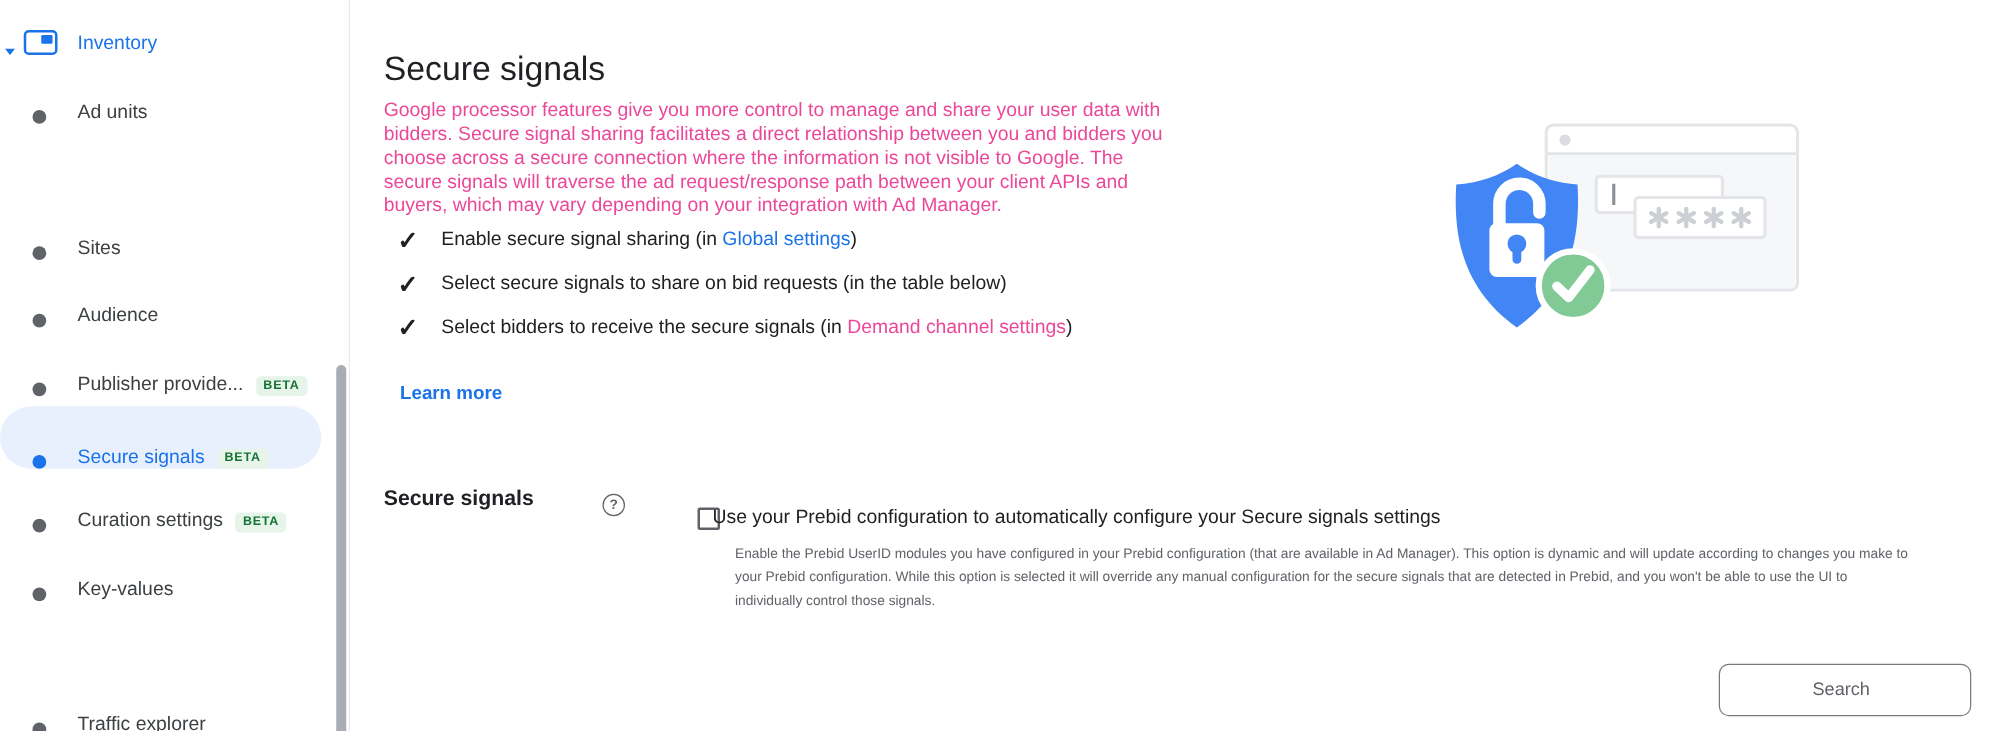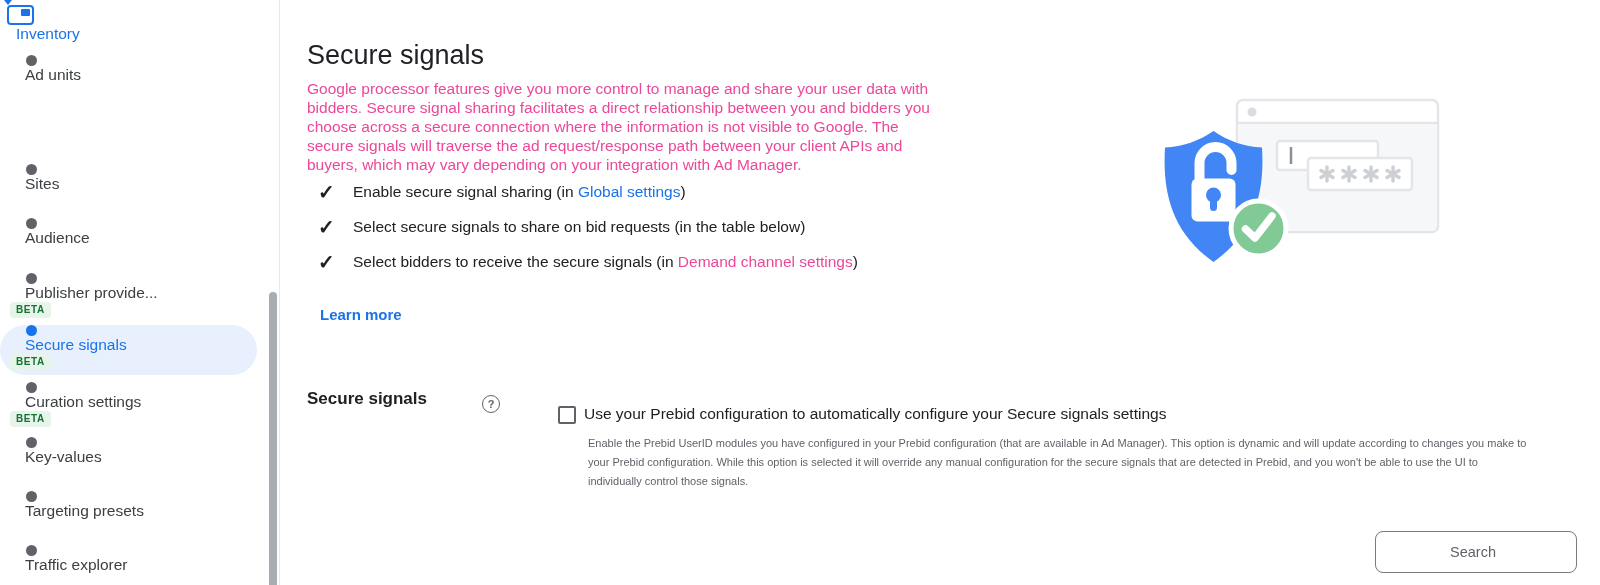--- a/index.html
+++ b/index.html
@@ -2,21 +2,21 @@
 <html><head>
 <meta charset="utf-8">
 <style>
   html,body{margin:0;padding:0;background:#fff;}
   .app{position:relative;width:1600px;height:585px;background:#fff;overflow:hidden;
        font-family:"Liberation Sans",sans-serif;color:#202124;}
 
   
   .sidebar{position:absolute;left:0;top:0;width:279px;height:585px;background:#fff;
            border-right:1px solid #e7e9ec;}
-  .srow{position:absolute;left:0;width:279px;height:44px;display:flex;align-items:flex-start;cursor:pointer;flex-direction:column;}
+  .srow{position:absolute;left:0;width:279px;height:44px;display:flex;align-items:flex-end;cursor:pointer;}
   .srow .dot{width:11px;height:11px;border-radius:50%;background:#5f6368;margin-left:26px;flex:none;}
   .srow .slabel{margin-left:25px;font-size:15.5px;color:#3c4043;white-space:nowrap;}
   .srow.selected{width:257px;height:50px;border-radius:25px;background:#e8f0fe;}
   .srow.selected .dot{background:#1a73e8;}
   .srow.selected .slabel{color:#1a73e8;}
   .beta{margin-left:10px;background:#e6f4ea;color:#137333;font-size:10px;font-weight:700;
         letter-spacing:.6px;padding:3px 6px;border-radius:4px;line-height:1;flex:none;}
   .inv .caret{width:0;height:0;border-left:4.5px solid transparent;border-right:4.5px solid transparent;
         border-top:5.5px solid #1a73e8;margin-left:4px;flex:none;}
   .inv .inv-icon{position:relative;width:27px;height:20px;border:2.5px solid #1a73e8;border-radius:4px;
@@ -36,21 +36,21 @@
   a.link.blue{color:#1a73e8;}
   a.link.purple{color:#ec4899;text-align:right;}
   .learn-more{position:absolute;left:40px;top:306px;font-size:15px;font-weight:700;color:#1a73e8;
         text-decoration:none;cursor:pointer;}
   .section-label{position:absolute;left:27px;top:389px;font-size:17px;font-weight:700;color:#202124;}
   .help-icon{position:absolute;left:202px;top:395px;width:16px;height:16px;border:1.5px solid #5f6368;
         border-radius:50%;display:flex;align-items:center;justify-content:center;font-size:11px;
         color:#5f6368;font-weight:600;cursor:pointer;}
   .checkbox{position:absolute;left:278px;top:406px;width:18px;height:18px;border:2px solid #5f6368;
         border-radius:2px;background:#fff;box-sizing:border-box;cursor:pointer;}
-  .cb-label{position:absolute;left:304px;top:405px;font-size:15.5px;color:#202124;white-space:nowrap;}
+  .cb-label{position:absolute;left:290px;top:405px;font-size:15.5px;color:#202124;white-space:nowrap;}
   .cb-desc{position:absolute;left:308px;top:434px;width:944px;font-size:11px;line-height:19px;color:#5f6368;}
   .search-box{position:absolute;left:1095px;top:531px;width:202px;height:42px;border:1px solid #767b81;
         border-radius:8px;display:flex;align-items:center;padding:0 0 0 15px;box-sizing:border-box;background:#fff;gap:45px;}
   .search-box input{border:none;outline:none;font-family:"Liberation Sans",sans-serif;font-size:14.5px;
         color:#202124;width:140px;margin-left:12px;background:transparent;}
   .search-box input::placeholder{color:#5f6368;opacity:1;}
   .illus{position:absolute;left:855px;top:85px;}
 </style>
 </head>
 <body>
@@ -99,24 +99,20 @@
       <span class="dot"></span>
       <span class="slabel">Curation settings</span>
       <span class="beta">BETA</span>
     </div>
 
     <div class="srow" style="top:437px">
       <span class="dot"></span>
       <span class="slabel">Key-values</span>
     </div>
 
-    <div class="srow" style="top:491px">
-      <span class="dot"></span>
-      <span class="slabel">Targeting presets</span>
-    </div>
 
     <div class="srow" style="top:545px">
       <span class="dot"></span>
       <span class="slabel">Traffic explorer</span>
     </div>
 
     <div class="scroll-thumb"></div>
   </aside>
 
   <main class="main">

